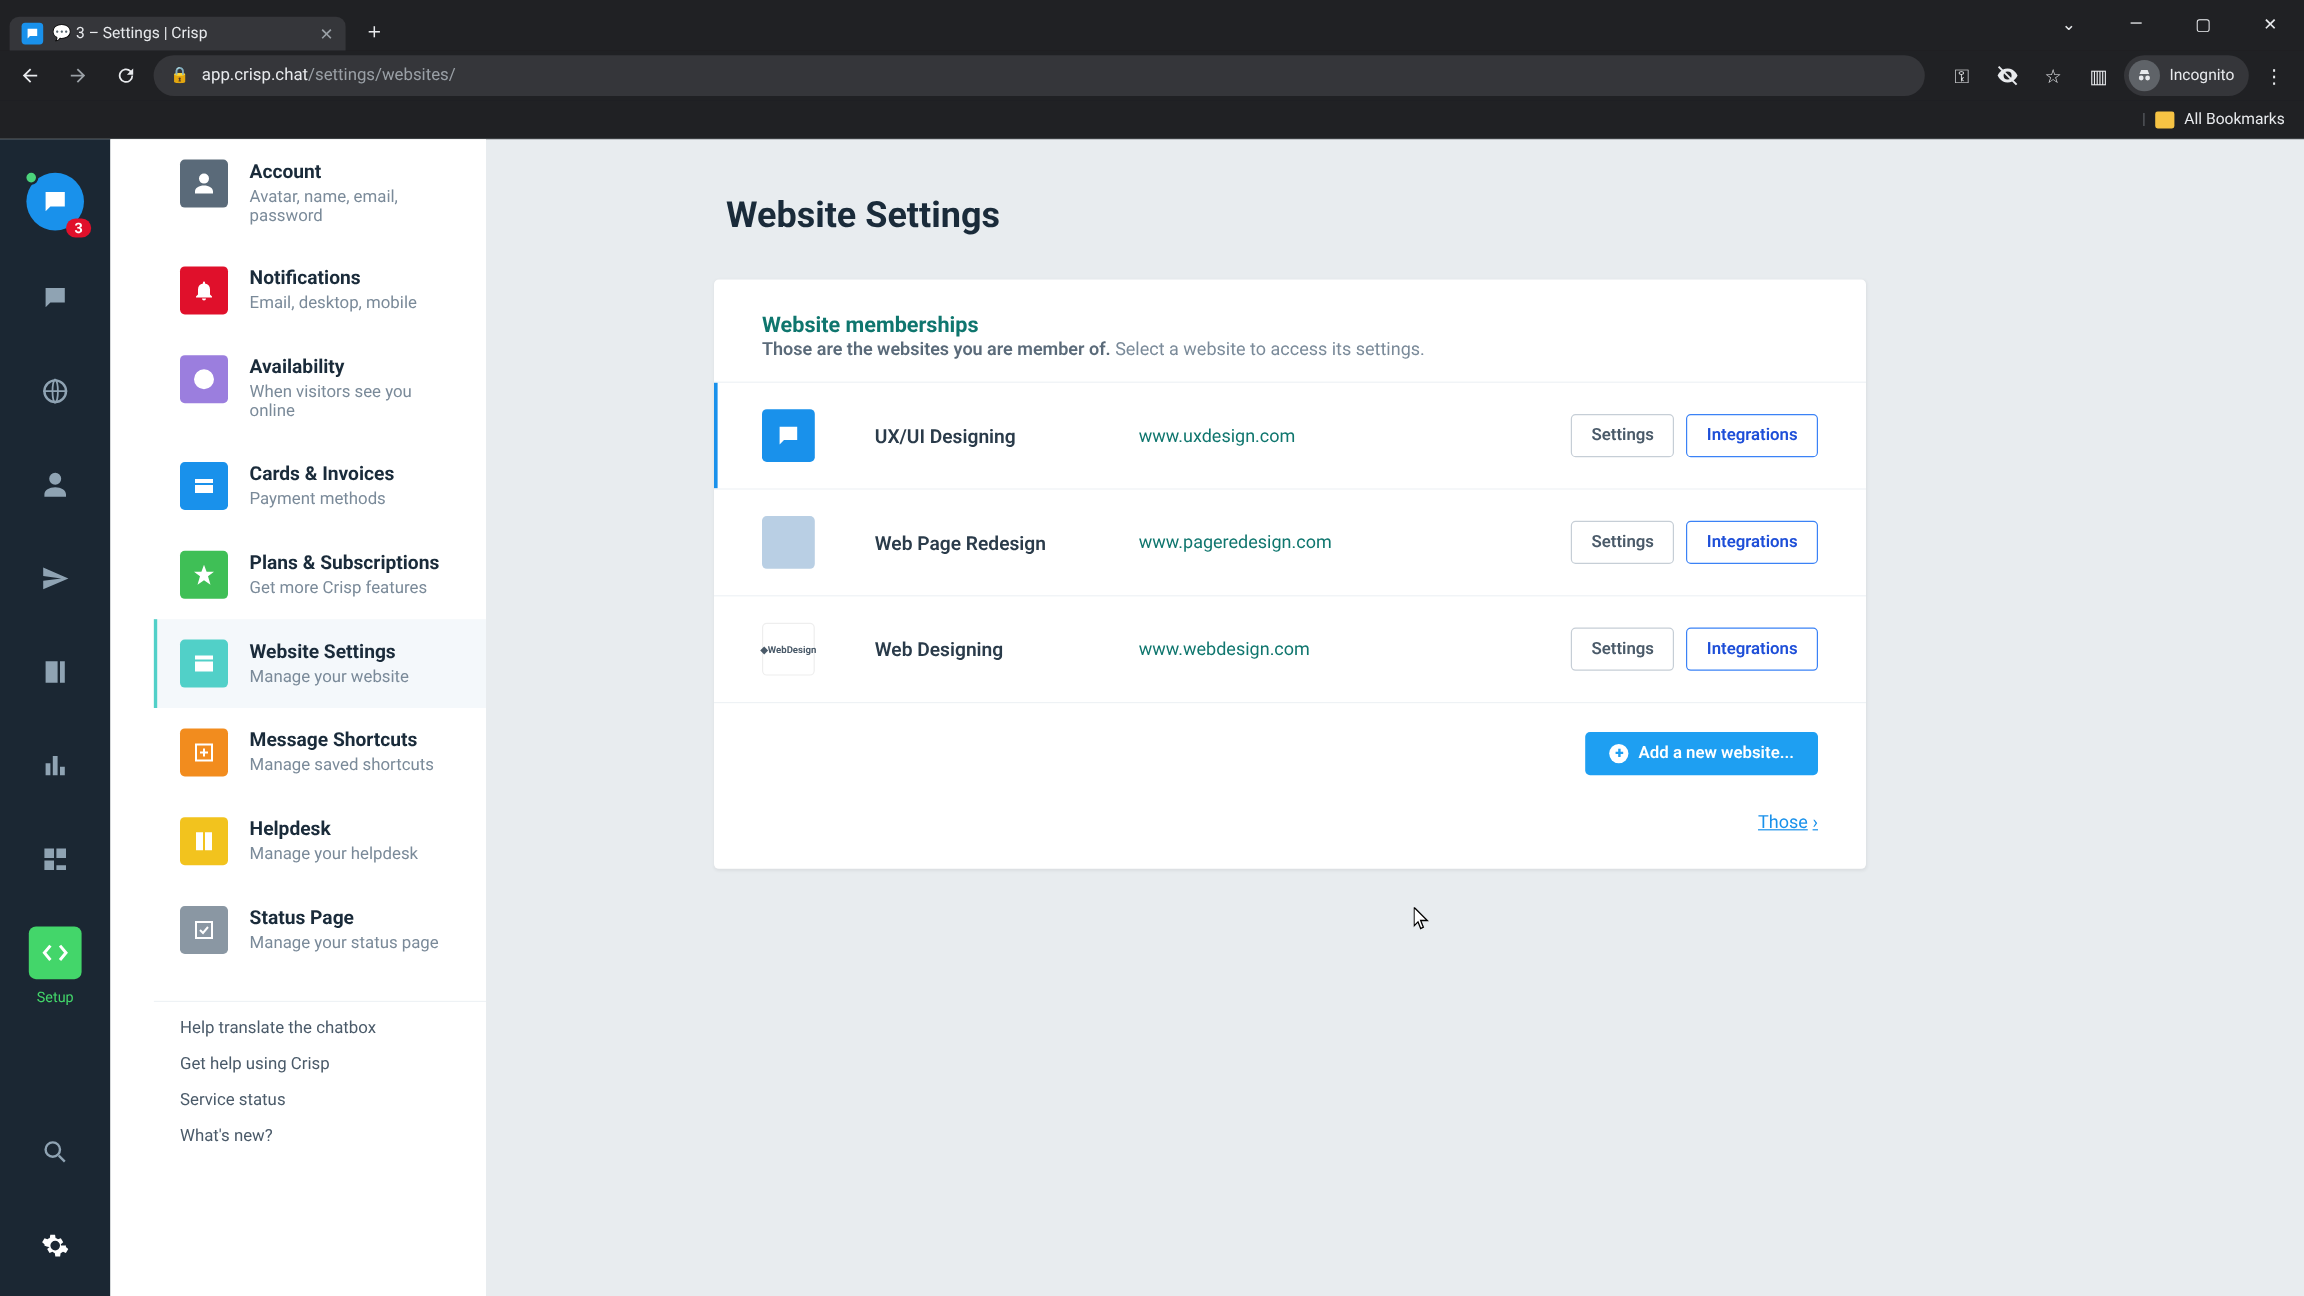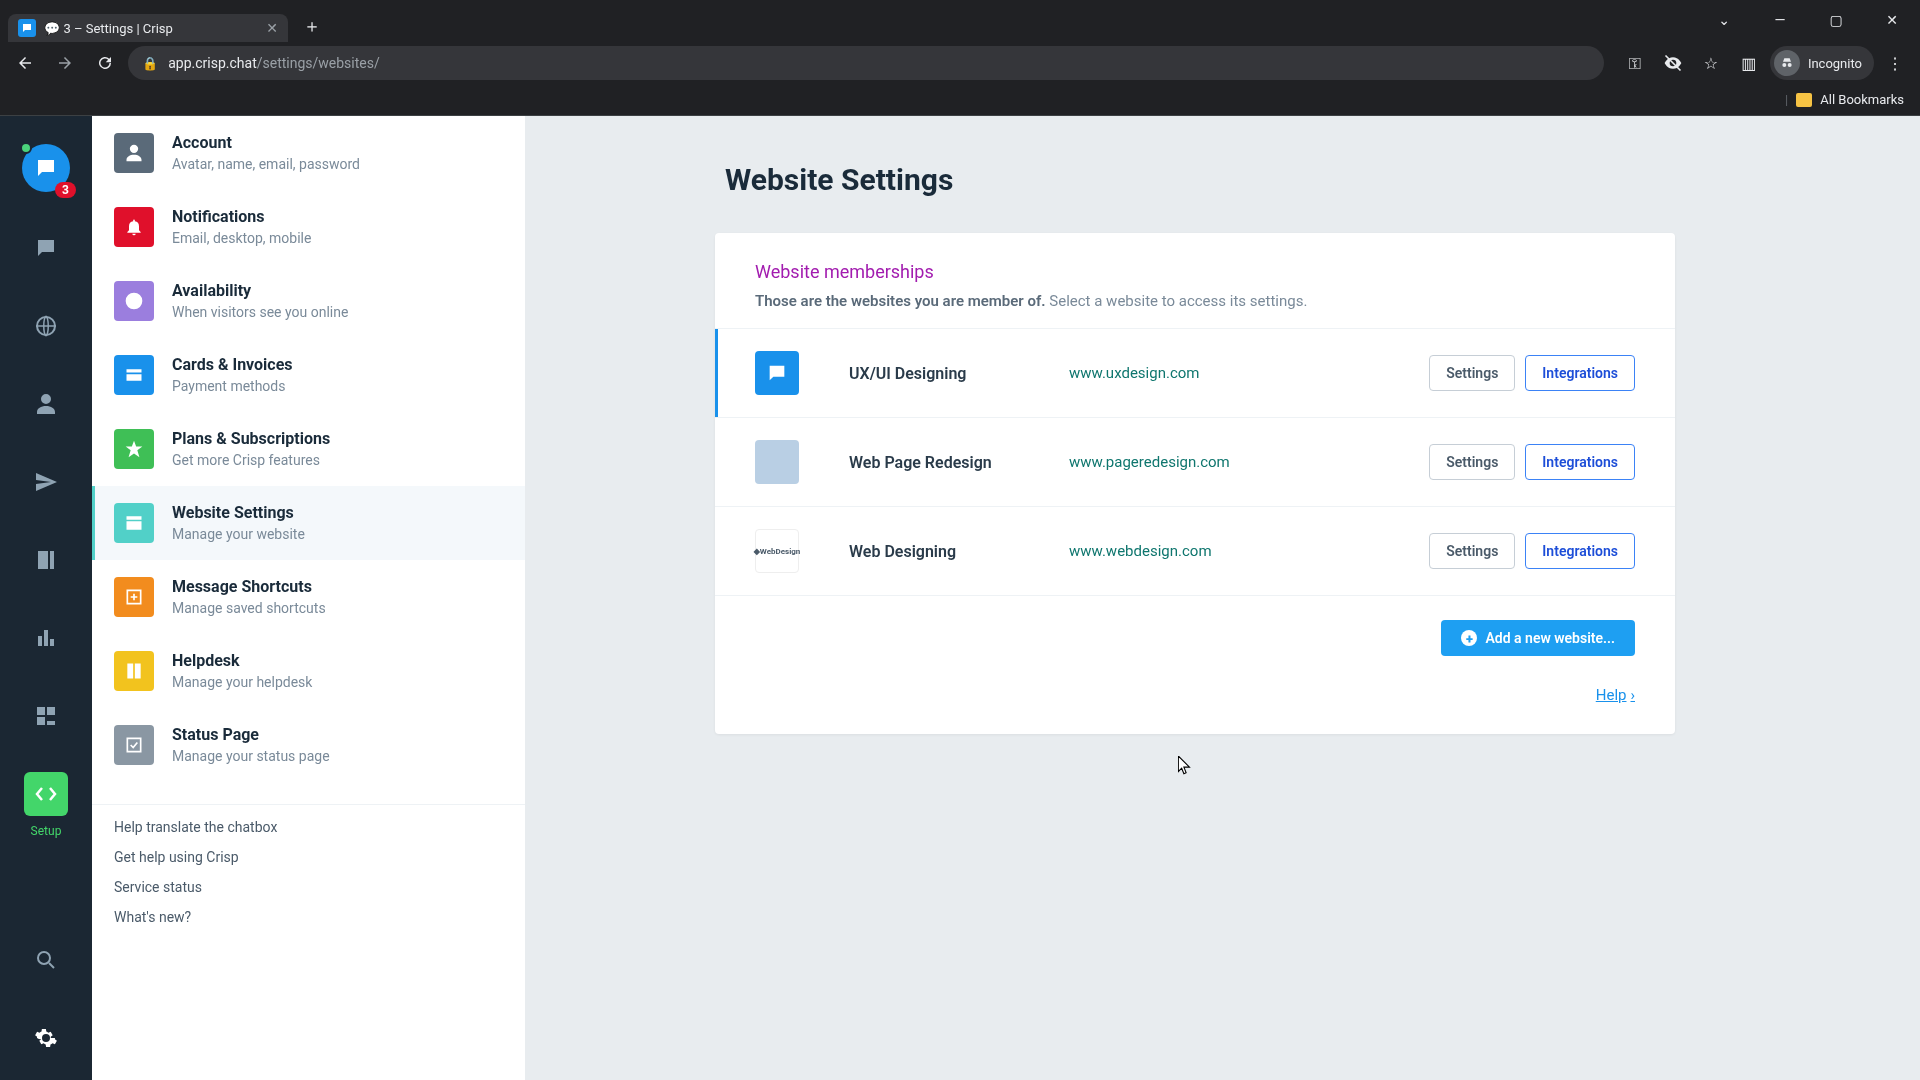--- a/index.html
+++ b/index.html
@@ -36,42 +36,42 @@
   .rail .avatar { width: 48px; height: 48px; border-radius: 50%; background: #1991eb; display: flex; align-items: center; justify-content: center; position: relative; }
   .rail .avatar .dot { position: absolute; top: -2px; left: -2px; width: 12px; height: 12px; background: #4bd37b; border-radius: 50%; border: 2px solid #1b2733; }
   .rail .avatar .count { position: absolute; bottom: -6px; right: -6px; background: #e0102b; color: #fff; font-size: 12px; font-weight: 700; border-radius: 10px; padding: 1px 7px; }
   .rail .ritem { width: 44px; height: 44px; display: flex; align-items: center; justify-content: center; color: #8fa3b3; border-radius: 6px; }
   .rail .ritem svg { width: 24px; height: 24px; fill: currentColor; }
   .rail .ritem.active { background: #43d66a; color: #fff; }
   .rail .label { color: #43d66a; font-size: 12px; text-align: left; margin-top: -26px; }
   .rail .spacer { flex: 1; }
 
   
-  .sidebar-wrap { position: relative; width: 433px; background: #fff; }
+  .sidebar-wrap { position: relative; width: 313px; background: #fff; padding-left: 36px; }
   .sidebar { height: 100%; overflow-y: auto; }
   .sidebar::-webkit-scrollbar { width: 16px; }
   .sidebar::-webkit-scrollbar-track { background: #f1f1f1; }
   .sidebar::-webkit-scrollbar-thumb { background: #c1c1c1; }
   .sidebar::-webkit-scrollbar-button { background: #f1f1f1; height: 16px; display: block; }
   .sb-item { display: flex; gap: 18px; padding: 17px 22px; border-bottom: 0; cursor: pointer; position: relative; }
   .sb-item.sel { background: #f4f8fb; }
   .sb-item.sel::before { content: ""; position: absolute; left: 0; top: 0; bottom: 0; width: 3px; background: #51d0c8; }
   .sb-icon { width: 40px; height: 40px; border-radius: 4px; display: flex; align-items: center; justify-content: center; flex-shrink: 0; color: #fff; }
   .sb-icon svg { width: 20px; height: 20px; fill: currentColor; }
   .sb-text .t { font-size: 16px; font-weight: 700; color: #1a2b3a; }
   .sb-text .s { font-size: 14px; color: #7a8a99; margin-top: 4px; }
   .sb-links { padding: 14px 22px 30px; display: flex; flex-direction: column; gap: 14px; border-top: 1px solid #eef2f5; margin-top: 22px; }
   .sb-links a { font-size: 14px; color: #4a5a69; text-decoration: none; }
 
   
   .main { flex: 1; padding: 46px 60px; overflow-y: auto; }
   .page-title { font-size: 30px; font-weight: 700; color: #1a2b3a; margin-left: 140px; margin-bottom: 36px; }
   .card { background: #fff; border-radius: 4px; width: 960px; margin-left: 130px; box-shadow: 0 1px 3px rgba(0,0,0,0.06); }
   .card-head { padding: 28px 40px 18px; }
-  .card-head .ct { font-size: 18px; font-weight: 400; color: #a21caf; margin-bottom: 10px; }
+  .card-head .ct { font-size: 18px; font-weight: 700; color: #0f766e; }
   .card-head .cs { font-size: 15px; color: #7a8a99; }
   .card-head .cs b { color: #5a6a79; font-weight: 600; }
   .ws-row { display: flex; align-items: center; padding: 22px 40px; border-top: 1px solid #eef2f5; position: relative; gap: 20px; }
   .ws-row.active::before { content: ""; position: absolute; left: 0; top: 0; bottom: 0; width: 3px; background: #1991eb; }
   .ws-logo { width: 44px; height: 44px; border-radius: 4px; margin-right: 30px; display: flex; align-items: center; justify-content: center; flex-shrink: 0; }
   .ws-name { font-size: 16px; font-weight: 600; color: #2a3b4a; width: 200px; }
   .ws-url { font-size: 15px; color: #0f766e; flex: 1; }
   .ws-actions { display: flex; gap: 10px; }
   .btn { height: 36px; padding: 0 16px; border-radius: 4px; font-size: 14px; font-weight: 600; cursor: pointer; display: flex; align-items: center; }
   .btn-outline { background: #fff; border: 1px solid #c6ced6; color: #4a5a69; }
@@ -378,21 +378,21 @@
               <button class="btn btn-outline-blue">Integrations</button>
             </div>
           </div>
         </div>
       <div class="card-foot">
         <button class="btn btn-primary">
           <span class="plus">+</span>
           <span>Add a new website...</span>
         </button>
         <a class="help">
-          <span>Help</span>
+          <span>Those</span>
             <span>›</span>
         </a>
       </div>
     </div>
   </div>
 
   <svg class="cursor" style="left:1178px; top:640px" viewBox="0 0 12 18">
       <path d="M0 0l0 14 3-3 2 5 2-1-2-5h5z" fill="#fff" stroke="#000" stroke-width="1"></path>
     </svg>
 </div>

